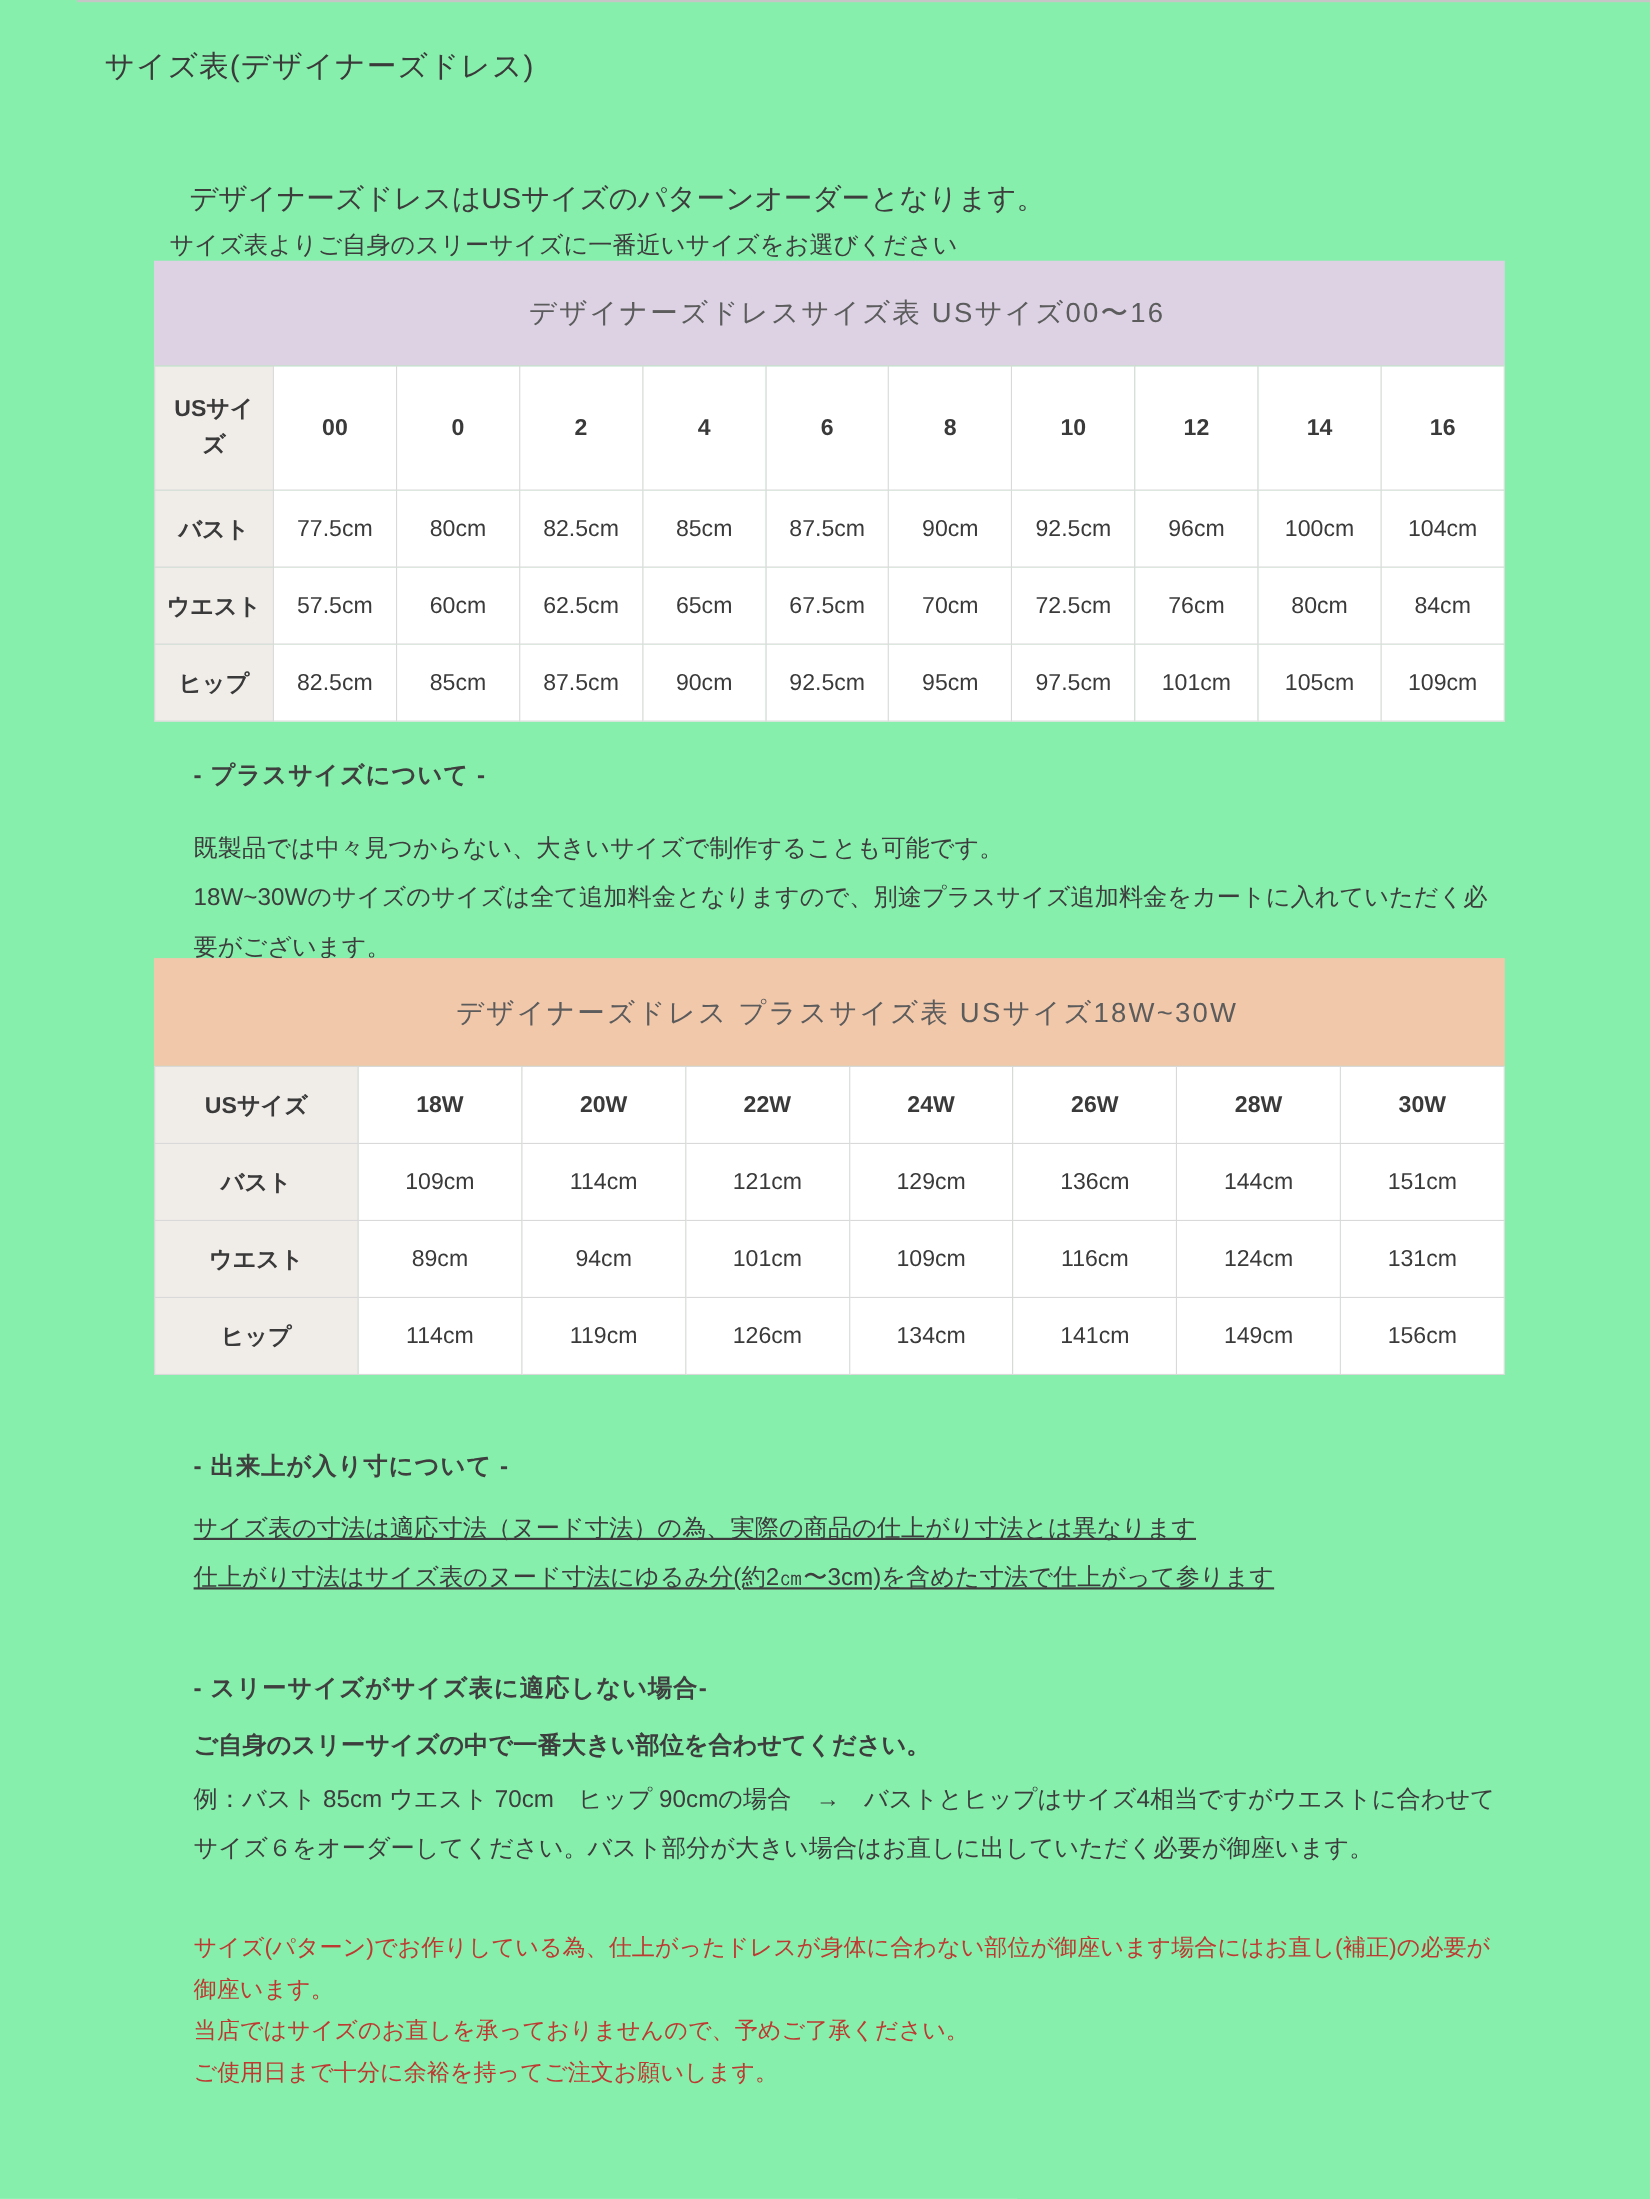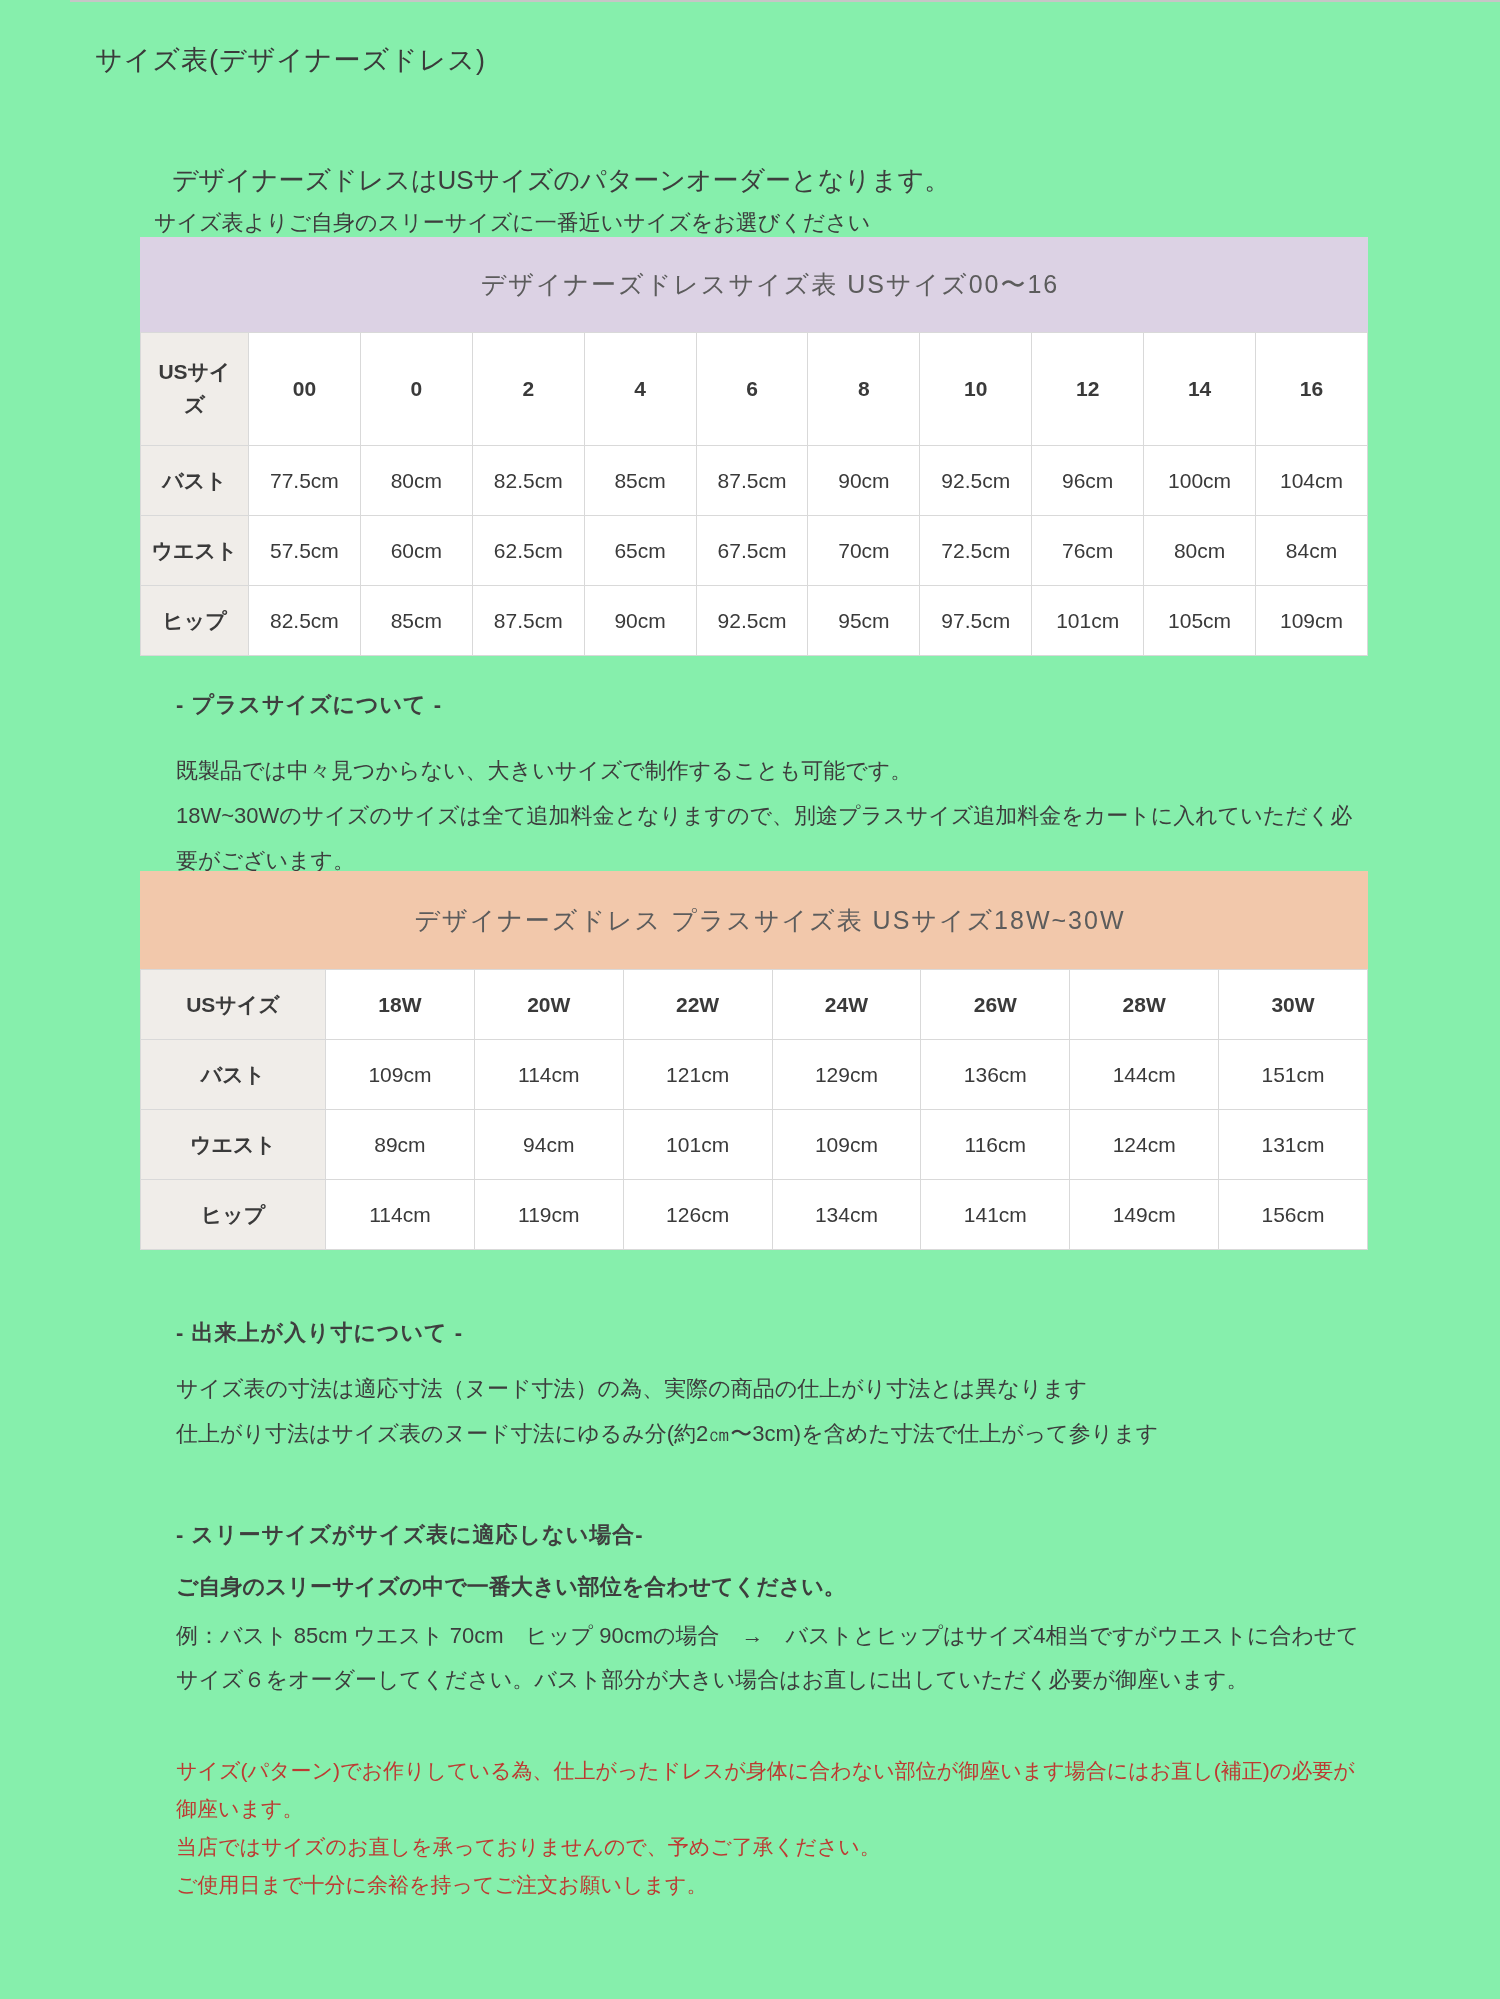--- a/index.html
+++ b/index.html
@@ -39,21 +39,21 @@
   .tbl-footer { height:38px; background:#f2c8ab; display:flex; align-items:center; justify-content:center;
                 font-size:21px; color:#3e3e3e; }
 
   .section-heading { position:absolute; left:176px; font-size:22px; letter-spacing:1px; color:#3f3f3f; }
   .heading-plus     { top:690px; }
   .heading-finished { top:1318px;text-align:right; }
   .heading-mismatch { top:1520px; }
 
   .para { position:absolute; left:176px; width:1190px; font-size:22px; line-height:45px; color:#3d3d3d; }
   .para-plus     { top:748px; }
-  .para-finished { top:1366px; }
+  .para-finished { top:1366px;text-decoration:underline; }
   .para-mismatch-bold { position:absolute; left:176px; top:1572px; font-size:22px; font-weight:700; color:#3d3d3d; }
   .para-mismatch { top:1614px; line-height:44px; }
 
   .warning-block { position:absolute; left:176px; top:1752px; width:1195px;
                    font-size:21px; line-height:38px; color:#bd3a32; }
 </style>
 </head>
 <body>
 
 <div class="page">

